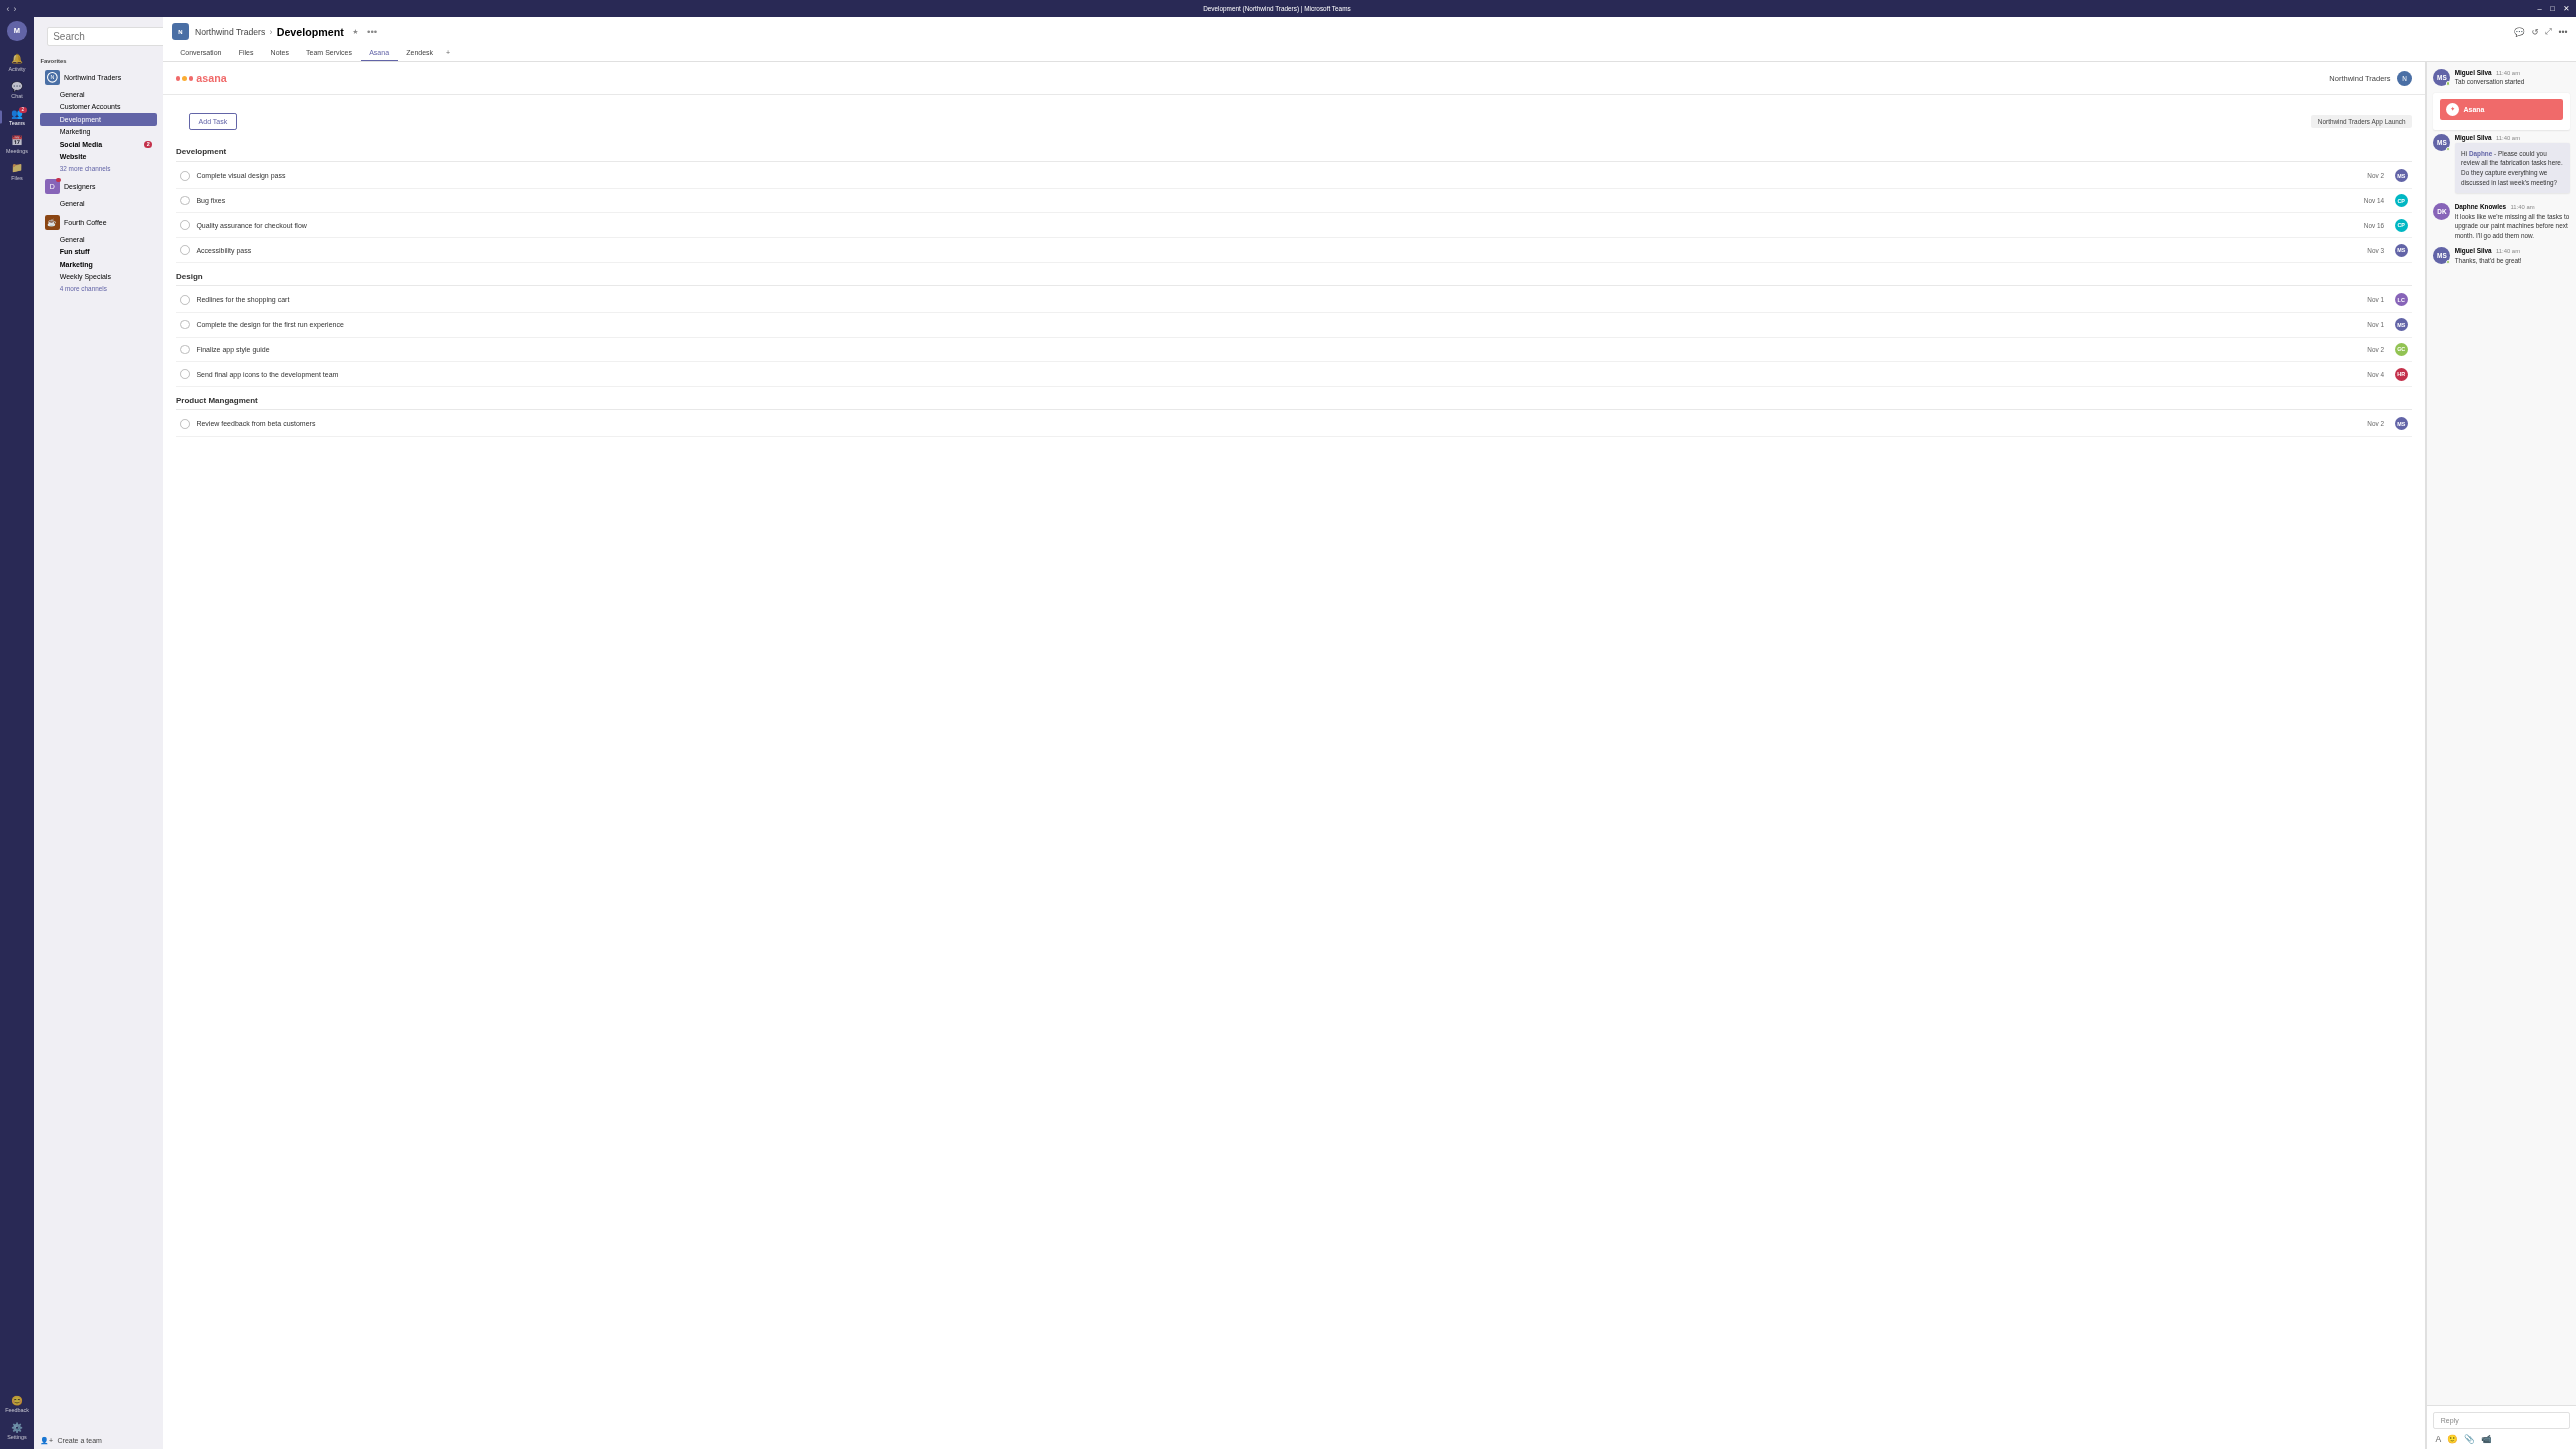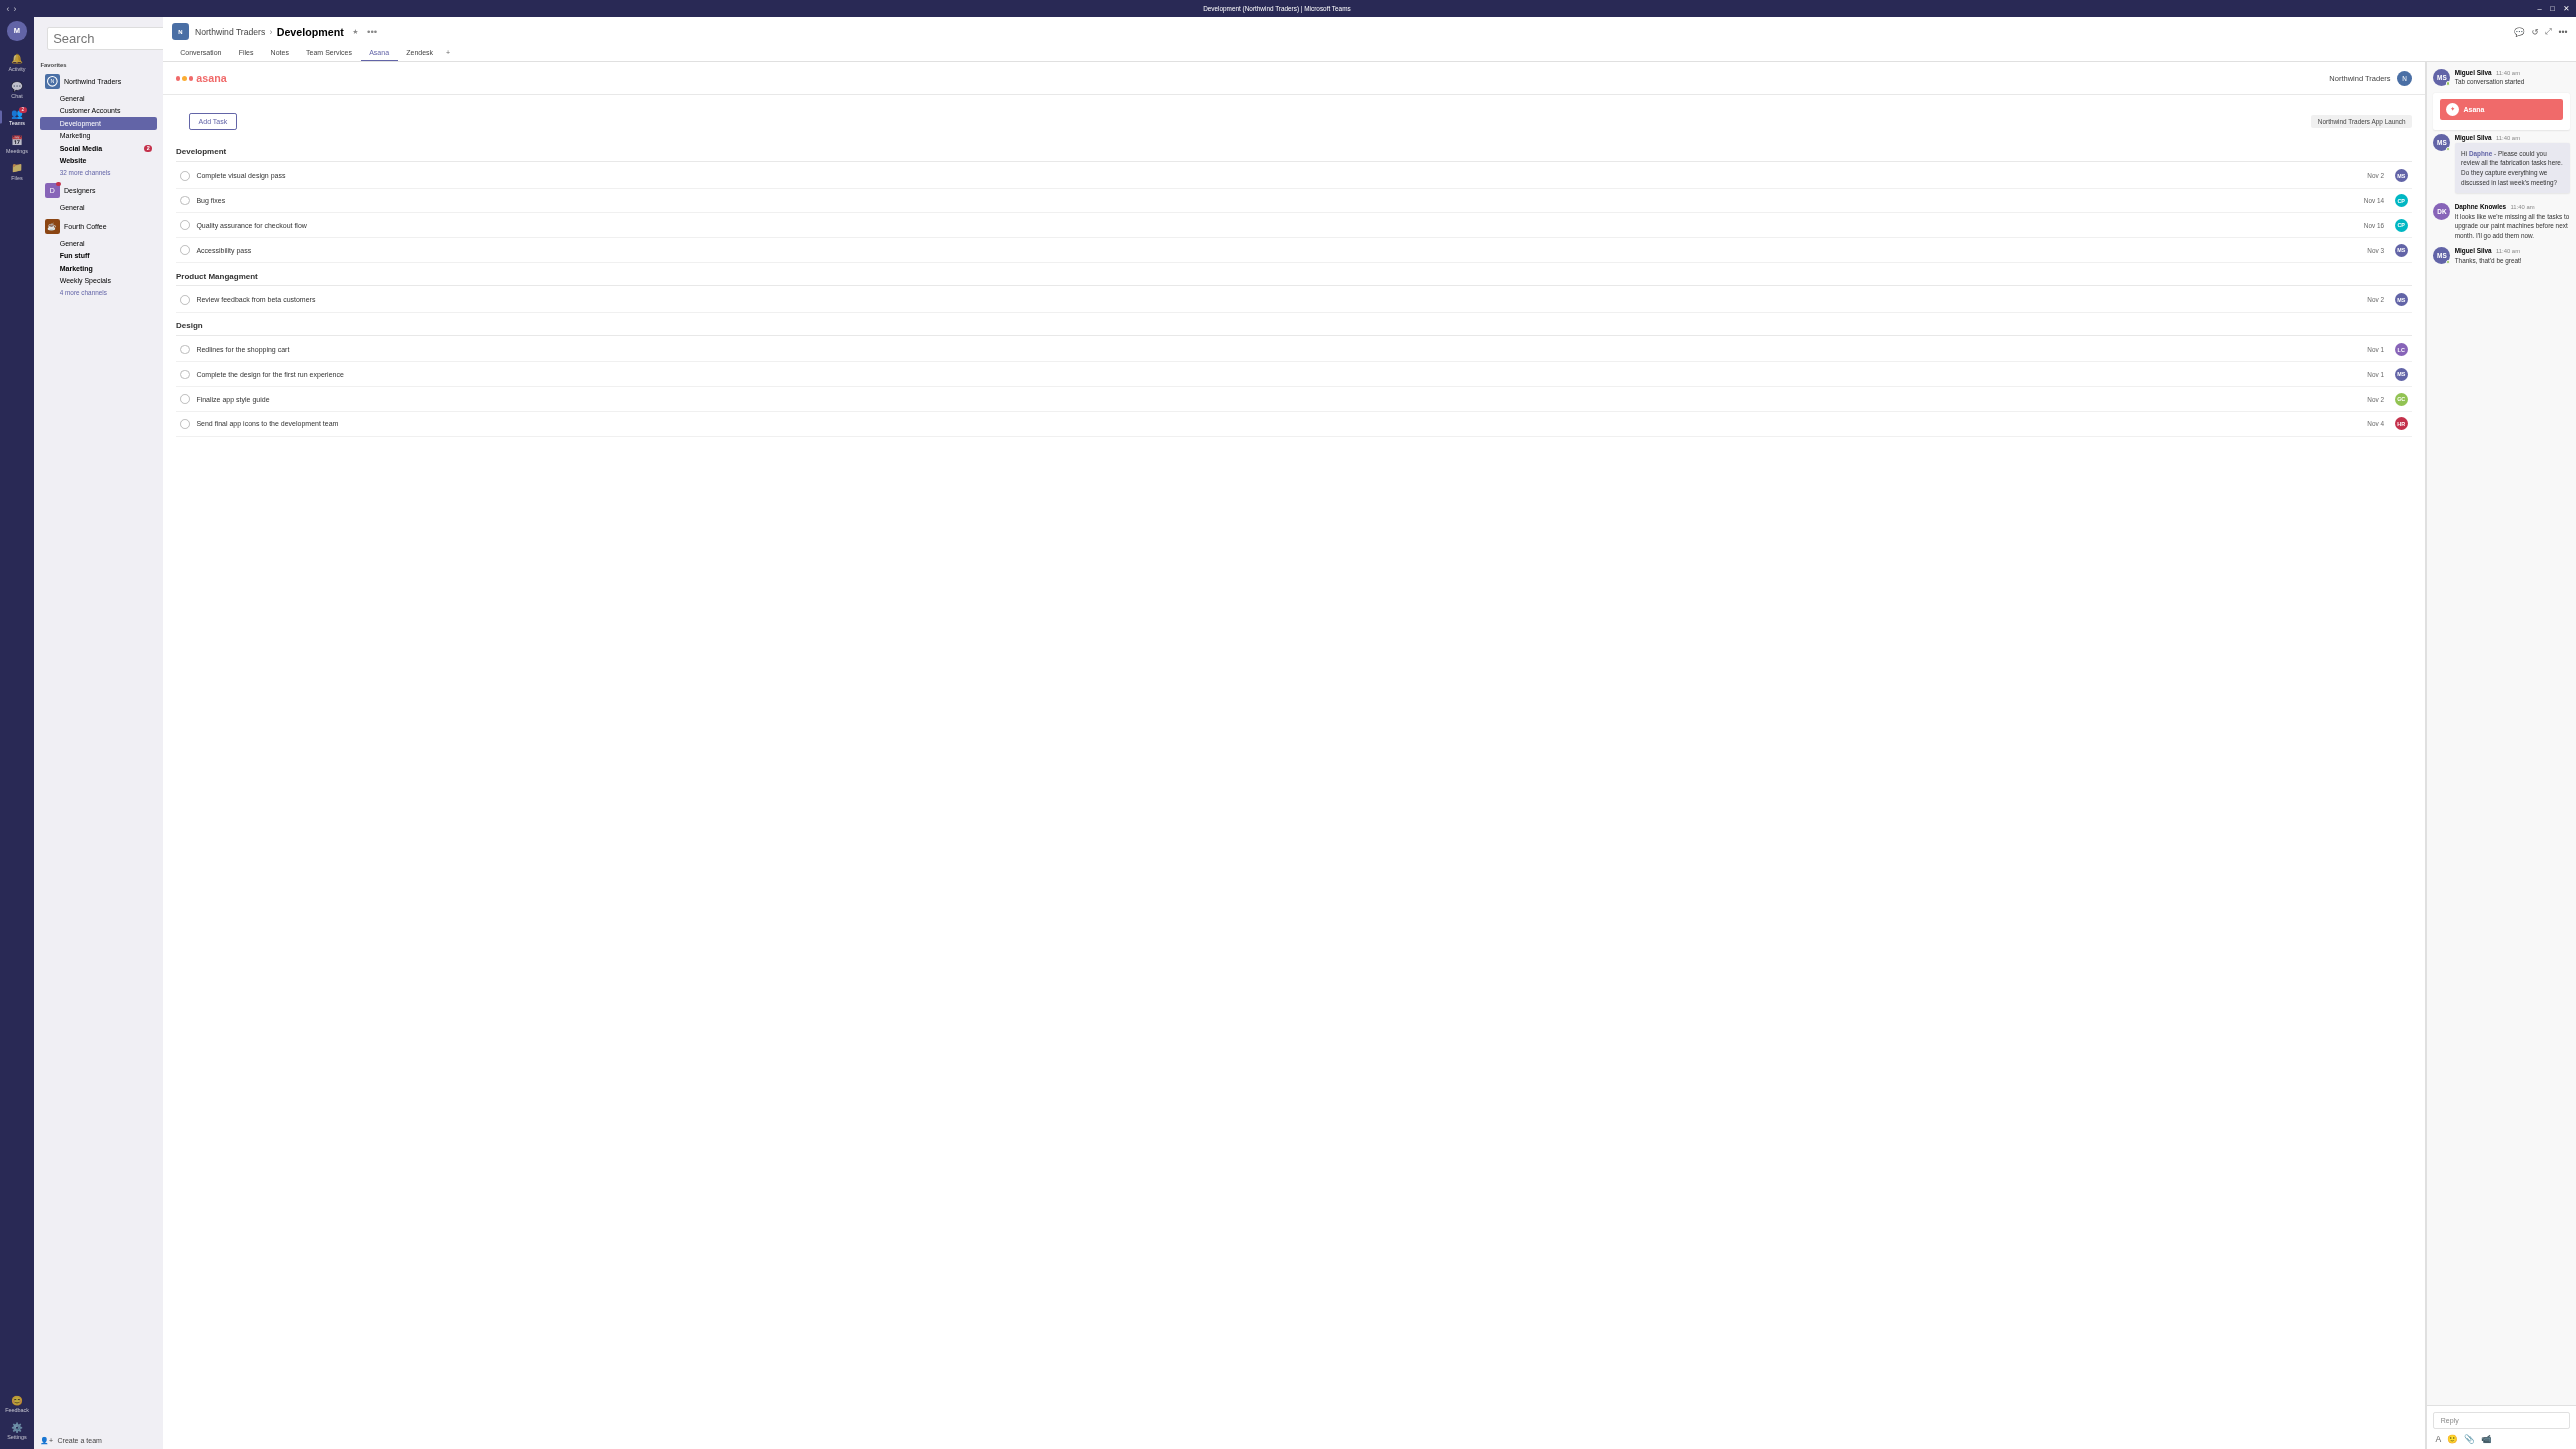--- a/index.html
+++ b/index.html
@@ -65,21 +65,21 @@
       display: flex;
       flex-direction: column;
       flex-shrink: 0;
       overflow-y: auto;
     }
     .sidebar-search {
       display: flex; align-items: center; gap: 4.3px;
       margin: 5.4px 6.4px; background: #fff; border-radius: 2.1px;
       border: 0.5px solid #ddd; padding: 3.2px 5.4px;
     }
-    .sidebar-search input { border: none; outline: none; background: transparent; font-size: 13px; flex: 1; }
+    .sidebar-search input { border: none; outline: none; background: transparent; font-size: 10px; flex: 1; }
     .search-icon, .compose-icon { color: #666; font-size: 7.5px; cursor: pointer; }
 
     .sidebar-section { padding: 4.3px 6.4px 2.1px 6.4px; }
     .favorites-label { font-size: 5.9px; font-weight: 600; color: #444; margin-bottom: 3.2px; }
 
     .team-item {
       display: flex; align-items: center; gap: 4.3px;
       padding: 3.2px 4.3px; border-radius: 2.1px; cursor: pointer;
     }
     .team-avatar {
@@ -455,54 +455,54 @@
           </div>
           <div class="task-row">
             <div class="task-check"></div>
             <span class="task-name">Accessibility pass</span>
             <span class="task-date">Nov 3</span>
             <div class="task-avatar" style="background:#6264a7;">MS</div>
           </div>
         </div>
 
         <div class="task-section" style="margin-top:8.6px;">
+          <div class="section-title">Design</div>
+          <div class="task-row">
+            <div class="task-check"></div>
+            <span class="task-name">Redlines for the shopping cart</span>
+            <span class="task-date">Nov 1</span>
+            <div class="task-avatar" style="background:#8764b8;">LC</div>
+          </div>
+          <div class="task-row">
+            <div class="task-check"></div>
+            <span class="task-name">Complete the design for the first run experience</span>
+            <span class="task-date">Nov 1</span>
+            <div class="task-avatar" style="background:#6264a7;">MS</div>
+          </div>
+          <div class="task-row">
+            <div class="task-check"></div>
+            <span class="task-name">Finalize app style guide</span>
+            <span class="task-date">Nov 2</span>
+            <div class="task-avatar" style="background:#92c353;">GC</div>
+          </div>
+          <div class="task-row">
+            <div class="task-check"></div>
+            <span class="task-name">Send final app icons to the development team</span>
+            <span class="task-date">Nov 4</span>
+            <div class="task-avatar" style="background:#c4314b;">HR</div>
+          </div>
+        </div>
+
+        <div class="task-section" style="margin-top:8.6px;">
           <div class="section-title">Product Mangagment</div>
           <div class="task-row">
             <div class="task-check"></div>
             <span class="task-name">Review feedback from beta customers</span>
             <span class="task-date">Nov 2</span>
             <div class="task-avatar" style="background:#6264a7;">MS</div>
-          </div>
-        </div>
-
-        <div class="task-section" style="margin-top:8.6px;">
-          <div class="section-title">Design</div>
-          <div class="task-row">
-            <div class="task-check"></div>
-            <span class="task-name">Redlines for the shopping cart</span>
-            <span class="task-date">Nov 1</span>
-            <div class="task-avatar" style="background:#8764b8;">LC</div>
-          </div>
-          <div class="task-row">
-            <div class="task-check"></div>
-            <span class="task-name">Complete the design for the first run experience</span>
-            <span class="task-date">Nov 1</span>
-            <div class="task-avatar" style="background:#6264a7;">MS</div>
-          </div>
-          <div class="task-row">
-            <div class="task-check"></div>
-            <span class="task-name">Finalize app style guide</span>
-            <span class="task-date">Nov 2</span>
-            <div class="task-avatar" style="background:#92c353;">GC</div>
-          </div>
-          <div class="task-row">
-            <div class="task-check"></div>
-            <span class="task-name">Send final app icons to the development team</span>
-            <span class="task-date">Nov 4</span>
-            <div class="task-avatar" style="background:#c4314b;">HR</div>
           </div>
         </div>
       </div>
 
       <div class="chat-panel">
         <div class="chat-messages">
 
           <div class="chat-message">
             <div class="chat-avatar" style="background:#6264a7;">
               MS

